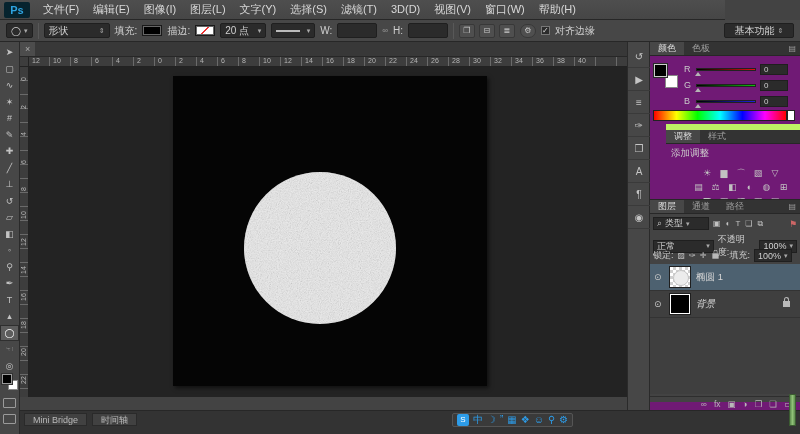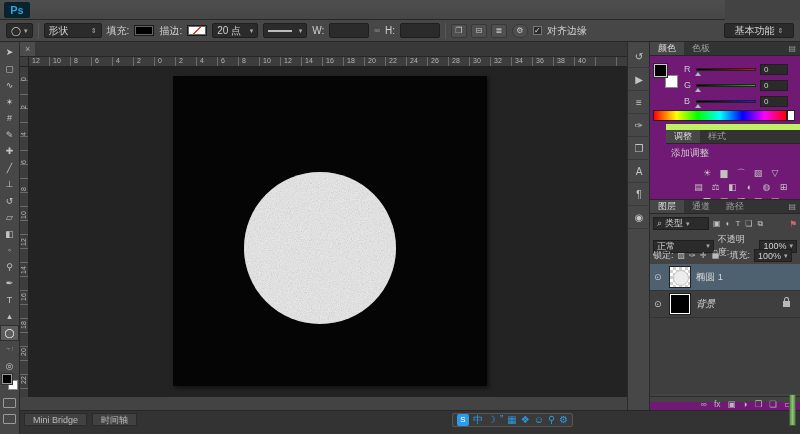--- a/index.html
+++ b/index.html
@@ -159,29 +159,42 @@
   #layers-bottom span { color:#b8b8b8; font-size:8.5px; }
   .flag { color:#c66; }
 </style>
 </head>
 <body>
 
 <div id="stage">
 
   <div id="menubar" class="abs">
     <div id="pslogo">Ps</div>
+    <div id="menu-items" style="display:flex">
+        <div class="menu-item">文件(F)</div>
+        <div class="menu-item">编辑(E)</div>
+        <div class="menu-item">图像(I)</div>
+        <div class="menu-item">图层(L)</div>
+        <div class="menu-item">文字(Y)</div>
+        <div class="menu-item">选择(S)</div>
+        <div class="menu-item">滤镜(T)</div>
+        <div class="menu-item">3D(D)</div>
+        <div class="menu-item">视图(V)</div>
+        <div class="menu-item">窗口(W)</div>
+        <div class="menu-item">帮助(H)</div>
+      </div>
   </div>
 
   <div id="optionsbar" class="abs">
     <div class="obox">
       <span style="font-size:9px">◯</span>
       <span class="caret">▾</span>
     </div>
     <div class="sep"></div>
-    <div class="obox" style="width:58px;justify-content:space-between">
+    <div class="obox" style="width:66px;justify-content:space-between">
       <span>形状</span>
       <span class="caret">⇕</span>
     </div>
     <span>填充:</span>
     <div class="swatch sw-fill"></div>
     <span>描边:</span>
     <div class="swatch sw-stroke"></div>
     <div class="obox" style="width:46px;justify-content:space-between">
       <span>20 点</span>
       <span class="caret">▾</span>

